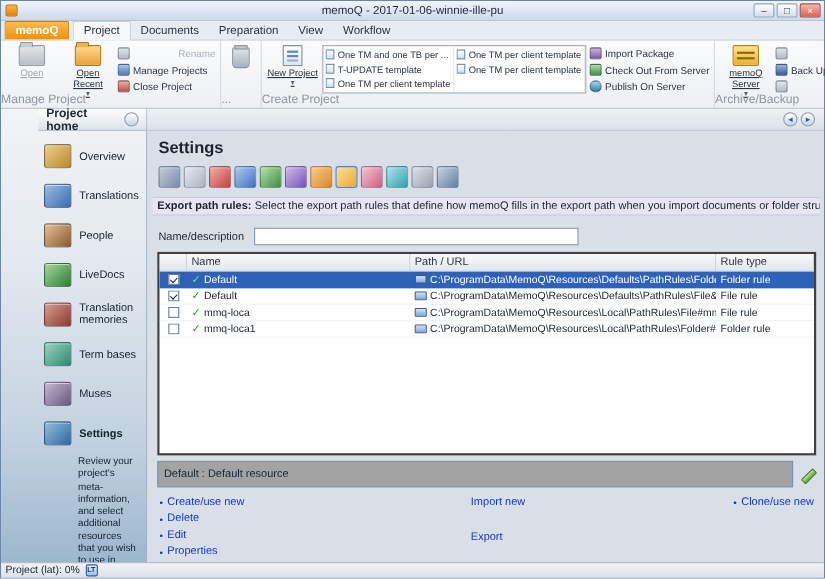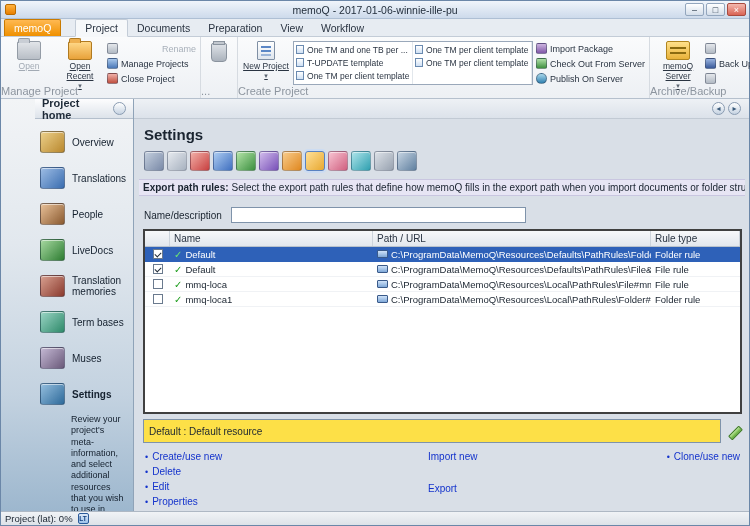--- a/index.html
+++ b/index.html
@@ -10,21 +10,21 @@
   .titlebar{height:18px;flex:0 0 18px;background:linear-gradient(#f0f5fb,#cddaeb);border-bottom:1px solid #aebfd4;display:flex;align-items:center;position:relative;}
   .app-icon{width:11px;height:11px;margin:0 4px;background:linear-gradient(#ffb340,#e87f00);border:1px solid #b96a00;border-radius:2px;flex:0 0 11px;}
   .title-text{position:absolute;left:0;right:0;text-align:center;font-size:10.5px;color:#1e2a38;}
   .win-controls{margin-left:auto;display:flex;gap:2px;padding-right:3px;position:relative;z-index:1;}
   .win-btn{width:19px;height:13px;font-size:9px;line-height:12px;text-align:center;color:#2a3a4c;border:1px solid #93a6bd;border-radius:2px;background:linear-gradient(#ffffff,#d4deea);cursor:default;}
   .win-btn.close{background:linear-gradient(#f4b8ae,#d96455);color:#fff;border-color:#a84a3e;}
 
   
   .ribbon-tabs{height:18px;flex:0 0 18px;background:#e7ecf2;display:flex;align-items:flex-end;padding-left:3px;border-bottom:1px solid #c3ccd7;}
   .rtab{padding:2px 9px;font-size:10.5px;color:#2a3442;}
-  .rtab.memoq{background:linear-gradient(#ffb952,#ef9000);color:#fff;font-weight:normal;border:1px solid #c97a00;border-bottom:none;border-radius:2px 2px 0 0;margin-right:14px;}
+  .rtab.memoq{background:linear-gradient(#ffb952,#ef9000);color:#fff;font-weight:bold;border:1px solid #c97a00;border-bottom:none;border-radius:2px 2px 0 0;margin-right:3px;}
   .rtab.active{background:#f6f8fa;border:1px solid #c3ccd7;border-bottom:1px solid #f6f8fa;margin-bottom:-1px;border-radius:2px 2px 0 0;}
 
   
   .ribbon{height:62px;flex:0 0 62px;background:linear-gradient(#fafbfc,#edf0f4);border-bottom:1px solid #b5c0cd;display:flex;}
   .rgroup{position:relative;border-right:1px solid #d6dbe1;padding:3px 4px 12px;display:flex;align-items:flex-start;gap:3px;}
   .rgroup-label{position:absolute;left:0;right:0;bottom:1px;text-align:left;font-size:11px;color:#8d959f;}
   .bigbtn{width:48px;display:flex;flex-direction:column;align-items:center;font-size:8.5px;color:#2a3442;text-align:center;line-height:1.15;padding-top:1px;text-decoration:underline;}
   .bigbtn.narrow{width:28px;}
   .bigbtn .bicon{width:24px;height:19px;margin-bottom:2px;flex:0 0 19px;}
   .bigbtn.disabled{color:#a2aab4;}
@@ -116,21 +116,21 @@
   .c-name{width:203px;flex:0 0 203px;}
   .c-path{flex:1;min-width:0;}
   .c-type{width:89px;flex:0 0 89px;}
   .cb{width:10px;height:10px;flex:0 0 10px;border:1px solid #6a7a8e;background:#fff;position:relative;}
   .cb.checked::after{content:"";position:absolute;left:1px;top:2px;width:5px;height:3px;border-left:1.5px solid #222c38;border-bottom:1.5px solid #222c38;transform:rotate(-45deg);}
   .tick{color:#1e9e1e;font-weight:bold;font-size:10px;}
   .trow.selected .tick{color:#6fe86f;}
   .mon{width:11px;height:8px;flex:0 0 11px;border:1px solid #3a5a8a;background:linear-gradient(#cfe2f8,#7fa8d8);border-radius:1px;}
 
   .resource-row{display:flex;align-items:center;gap:6px;margin-top:5px;}
-  .resource-box{flex:1;height:24px;background:#fde047;border:1px solid #7f93aa;font-size:10px;display:flex;align-items:center;padding:0 5px;color:#1a2430;}
+  .resource-box{flex:1;height:24px;background:#a3a3a3;border:1px solid #7f93aa;font-size:10px;display:flex;align-items:center;padding:0 5px;color:#1a2430;}
   .pencil{width:15px;height:15px;flex:0 0 15px;position:relative;}
   .pencil::before{content:"";position:absolute;left:1px;top:6px;width:13px;height:4px;background:linear-gradient(#bde89a,#5aa82e);border:1px solid #3a7a1e;transform:rotate(-45deg);border-radius:1px;}
 
   .actions{display:grid;grid-template-columns:283px 1fr auto;margin-top:8px;font-size:10px;padding:0 2px;}
   .acol{display:flex;flex-direction:column;gap:4px;align-items:flex-start;}
   .acol.right{align-items:flex-end;}
   .alink{color:#1433cc;display:flex;gap:4px;align-items:center;white-space:nowrap;}
   .alink .b{font-size:9px;}
   .spacer16{height:13px;}
 

